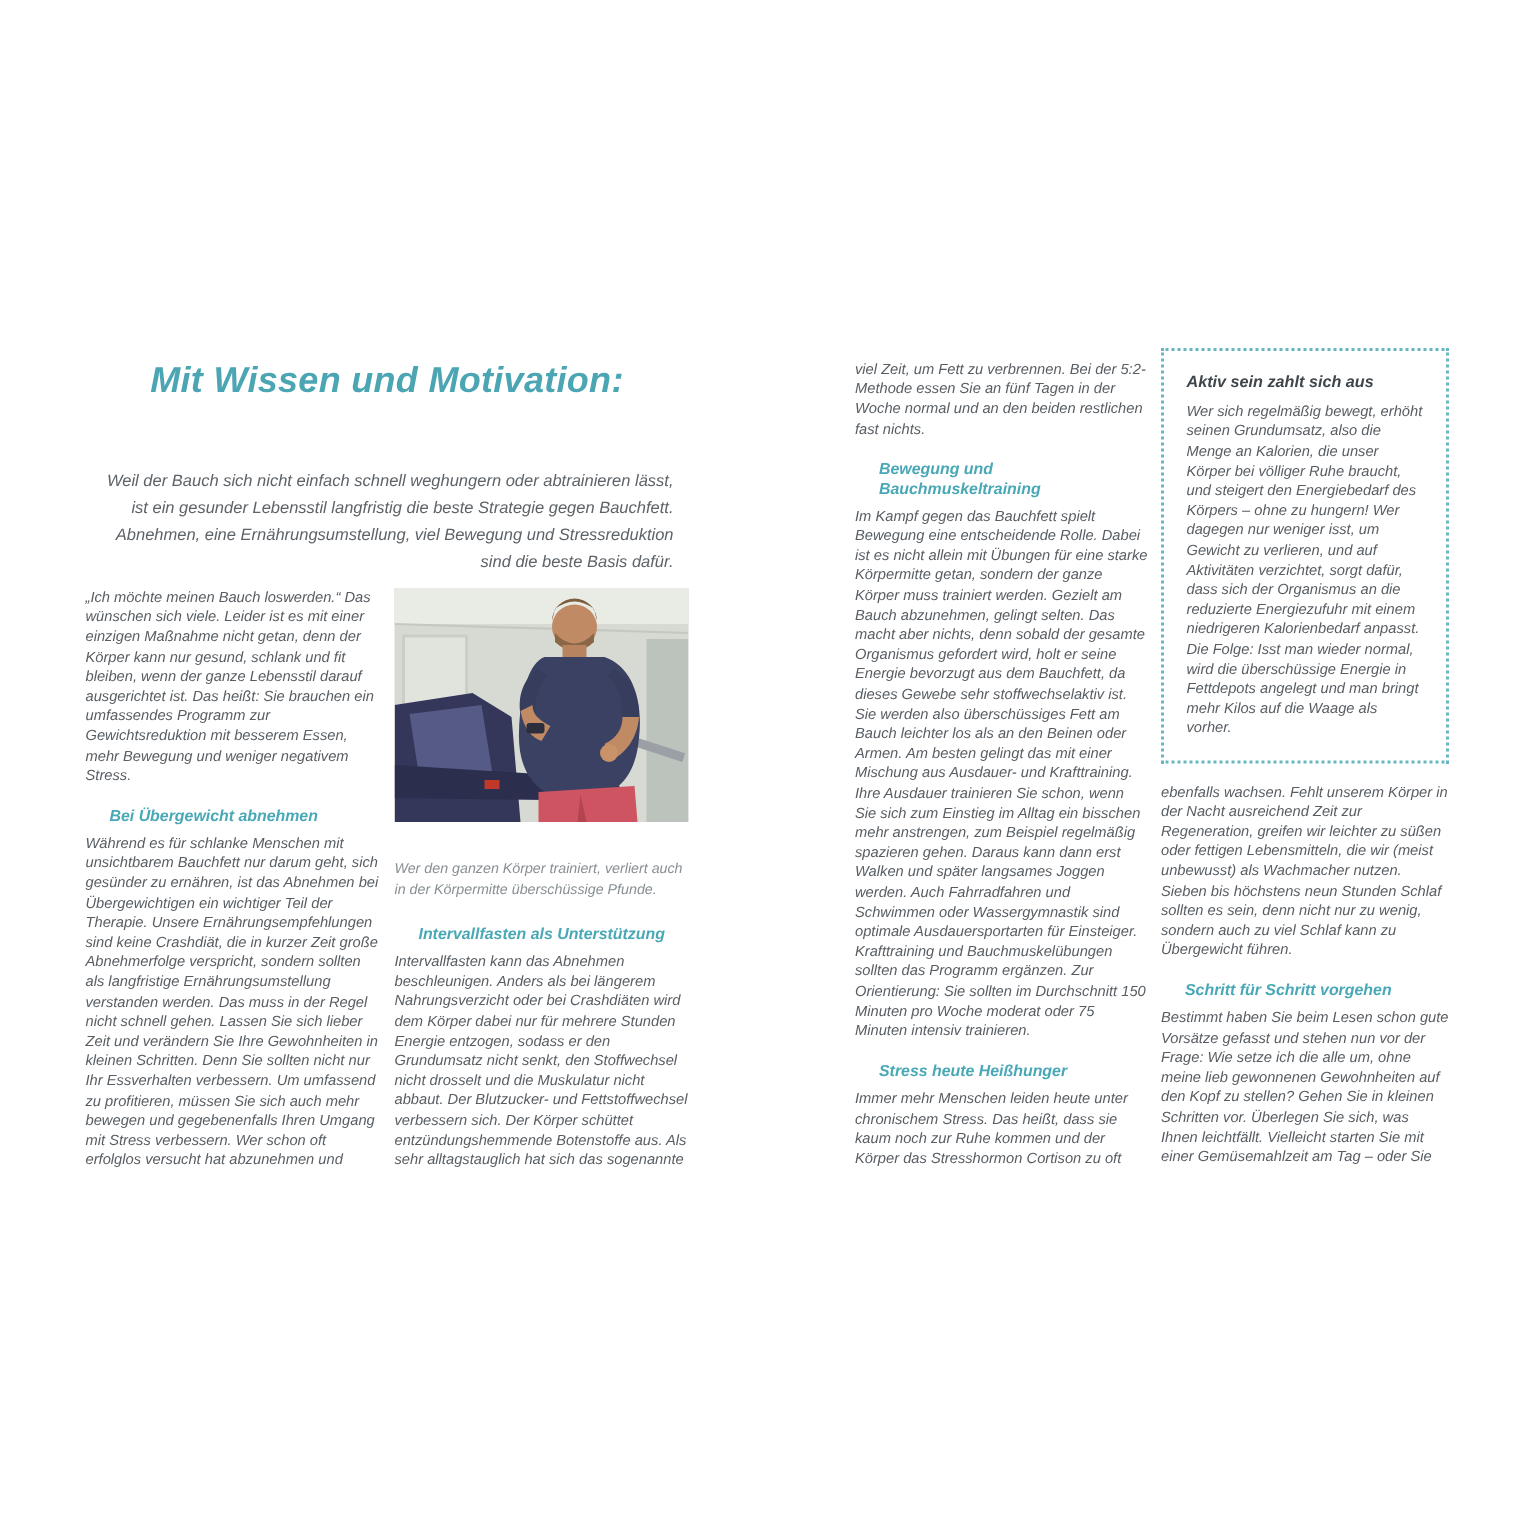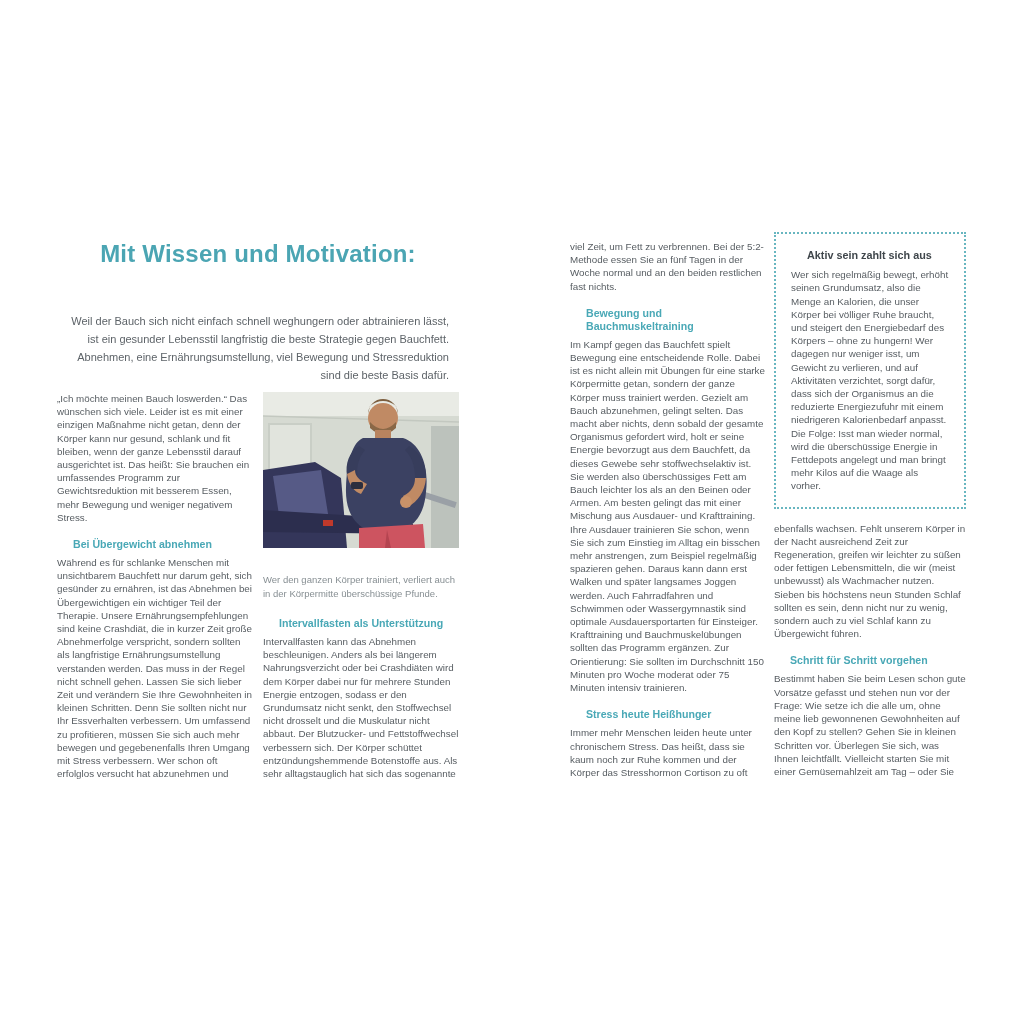--- a/index.html
+++ b/index.html
@@ -1,17 +1,17 @@
 <!DOCTYPE html>
 <html><head>
 <meta charset="utf-8">
 <style>
   html,body{margin:0;padding:0;background:#ffffff;}
   body{width:1024px;height:1024px;font-family:"Liberation Sans",sans-serif;-webkit-font-smoothing:antialiased;}
-  .canvas{position:relative;width:1024px;height:780px;background:#fff;overflow:hidden;}
+  .canvas{position:relative;width:1024px;height:780px;background:#fff;overflow:hidden;font-style:italic;}
 
   
   .chapter-title{position:absolute;left:57px;top:240px;width:402px;text-align:center;
     color:#4ba5b3;font-weight:bold;font-size:24px;line-height:28px;letter-spacing:.2px;}
   .chapter-title span{display:block;}
 
   
   .intro{position:absolute;left:67px;top:312px;width:382px;text-align:right;
     color:#5d6368;font-size:11px;line-height:18px;}
 
@@ -26,21 +26,21 @@
   .col-r1{left:570px;top:240px;width:196px;}
   .col-r2{left:774px;top:232px;width:192px;}
 
   
   .photo{width:196px;height:156px;overflow:hidden;background:#d7dbd3;}
   .photo svg{display:block;}
   .caption{margin-top:25px;color:#878f93;font-size:9.5px;line-height:14px;margin-bottom:16px;}
 
   
   .infobox{border:2px dotted #68b6c0;padding:15px 15px 14px 15px;margin-bottom:13px;}
-  .infobox-title{color:#3f464b;font-weight:bold;font-size:10.8px;margin:0 0 6px 16px;}
+  .infobox-title{color:#3f464b;font-weight:bold;font-size:10.8px;margin:0 0 6px 0;}
   .infobox-text{margin:0;font-size:9.8px;line-height:13.2px;color:#575d62;}
 
   
   .footer{position:absolute;top:797px;font-size:14px;color:#8d9296;white-space:nowrap;}
   .footer-left{left:57px;}
   .footer-right{right:58px;text-align:left;}
   .footer .sep{padding:0 7px;color:#a9adb0;}
 </style>
 </head>
 <body>

